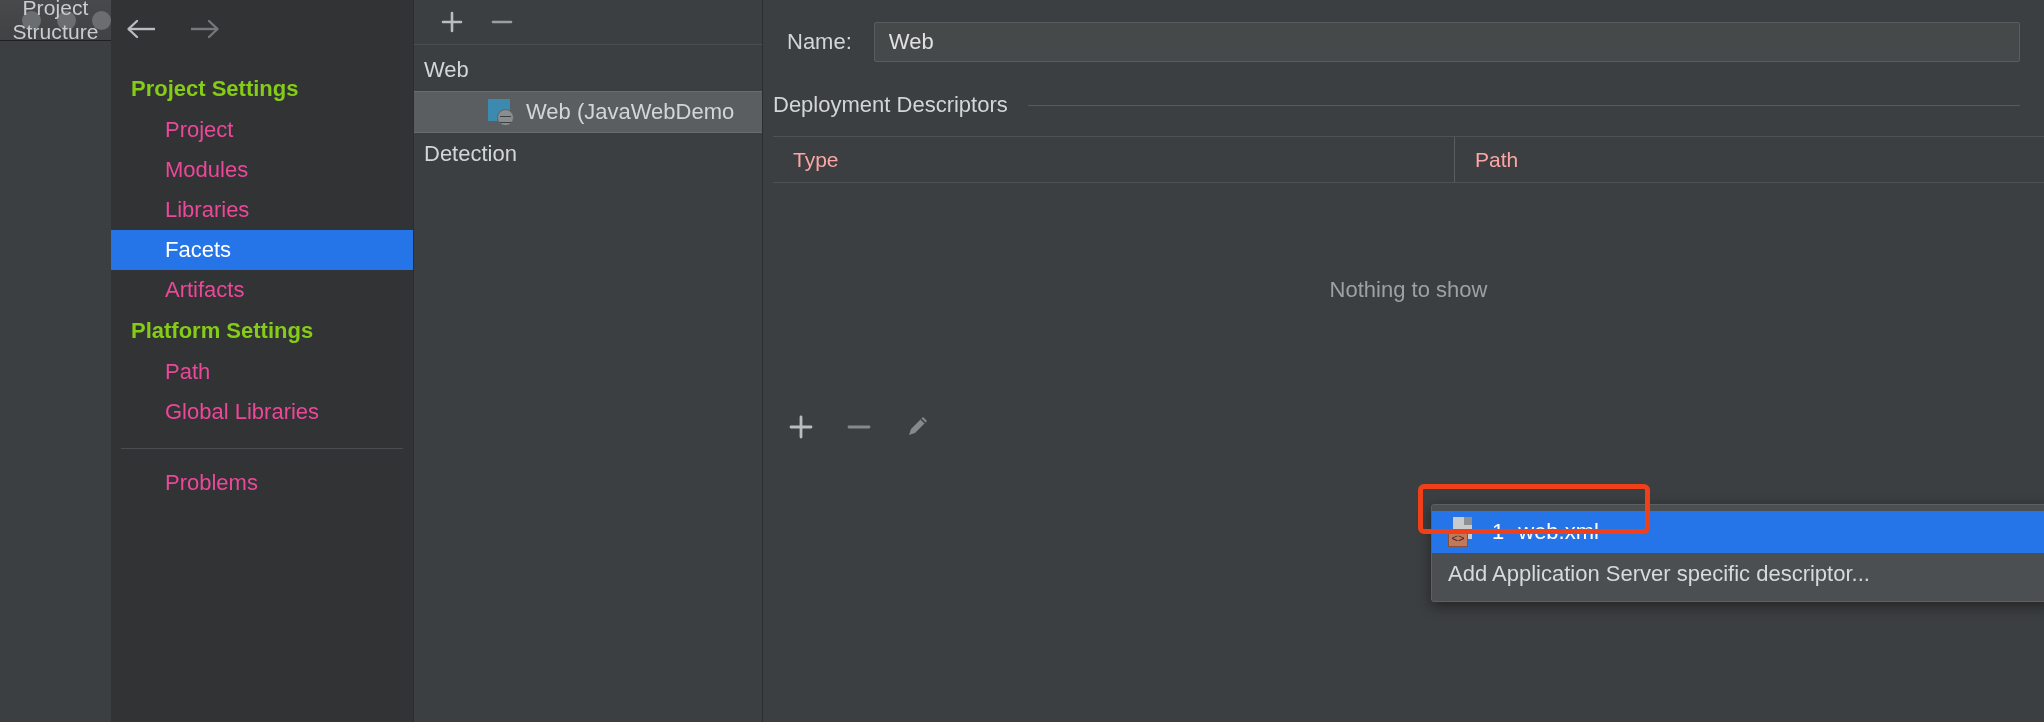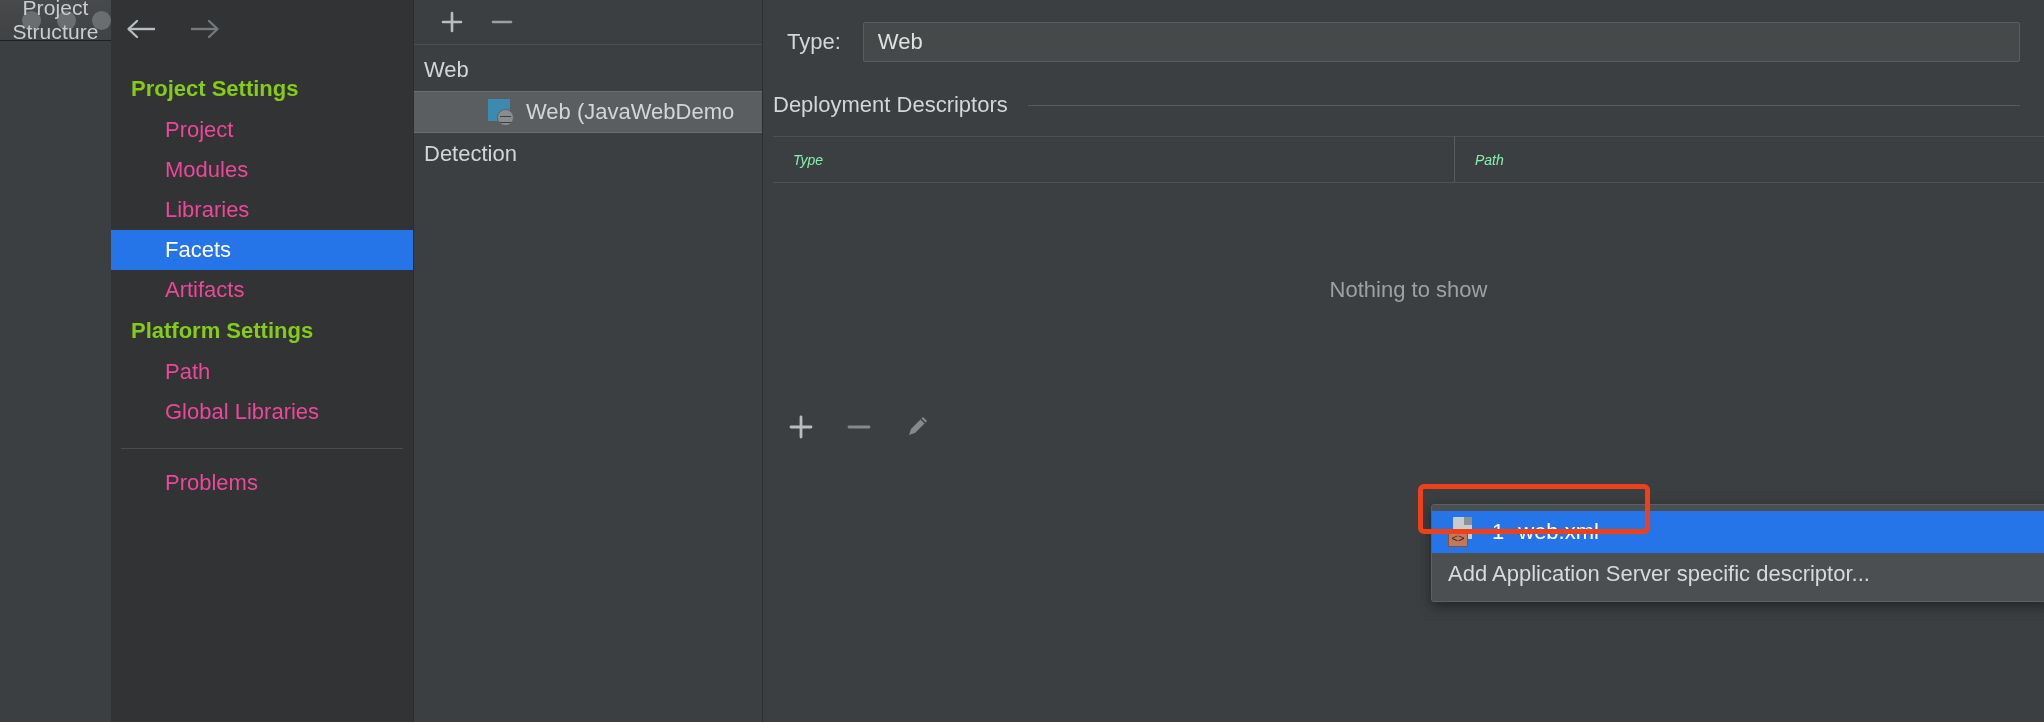--- a/index.html
+++ b/index.html
@@ -237,27 +237,26 @@
     height: 260px;
     position: relative;
   }
   .table-head {
     display: flex;
     height: 46px;
     align-items: center;
     border-bottom: 1px solid #4f5254;
   }
   .th {
-    font-size: 14px;
-    color: #86efac;
+    font-size: 21px;
+    color: #fca5a5;
     padding-left: 20px;
     height: 100%;
     display: flex;
     align-items: center;
-    font-style: italic;
   }
   .th.type { width: 682px; flex: 0 0 682px; border-right: 1px solid #5a5d5f; }
   .th.path { flex: 1 1 auto; }
   .table-empty {
     position: absolute;
     left: 0; right: 0;
     top: 46px; bottom: 0;
     display: flex;
     align-items: center;
     justify-content: center;
@@ -424,21 +423,21 @@
         </div>
         <div class="tree-row">
           <span>Detection</span>
         </div>
       </div>
     </div>
 
     <div class="detail">
 
       <div class="name-row">
-        <span class="name-label">Type:</span>
+        <span class="name-label">Name:</span>
         <input class="name-input" type="text" value="Web" style="">
       </div>
 
       <div class="section-header">
         <span class="section-title">Deployment Descriptors</span>
         <span class="section-rule"></span>
       </div>
 
       <div class="table-wrap">
         <div class="table-head">

